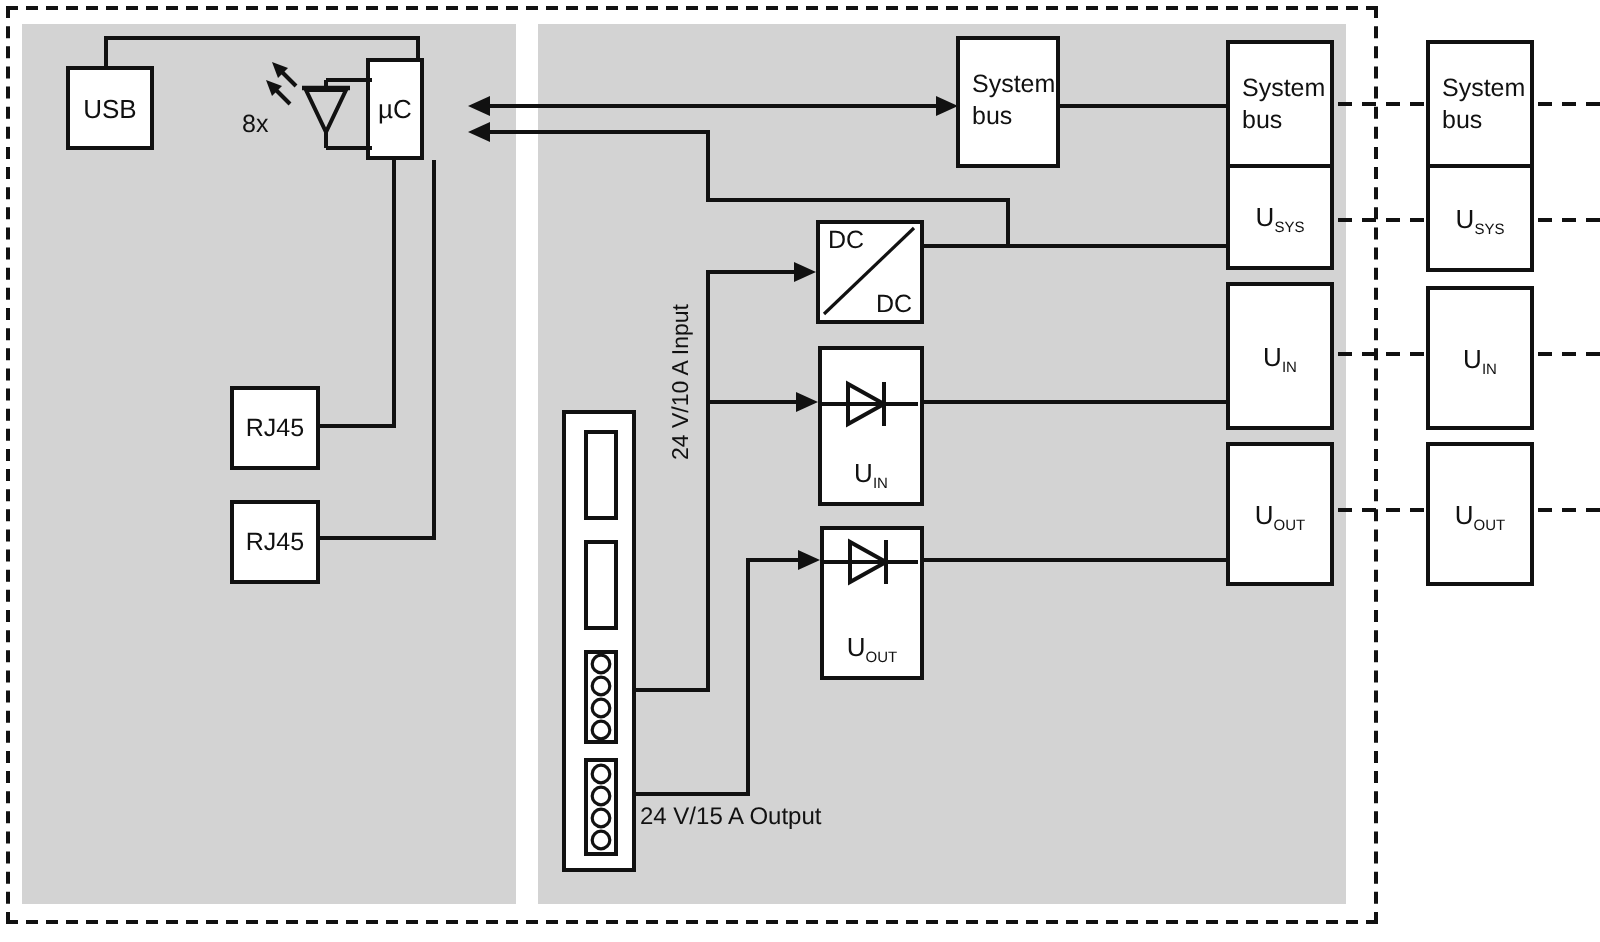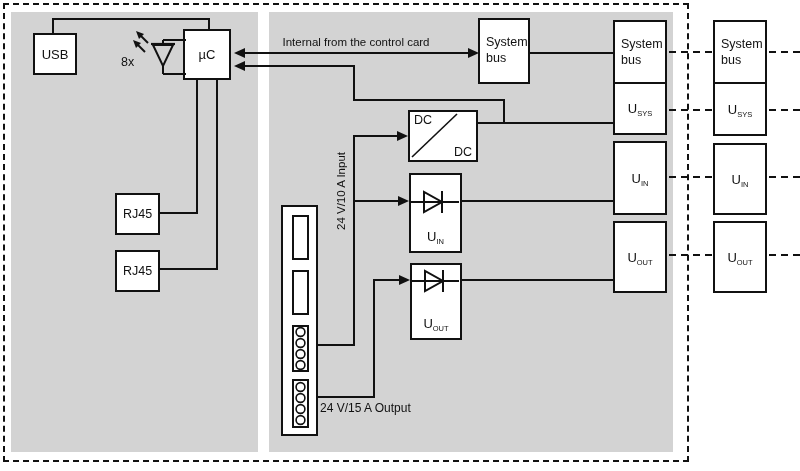--- a/index.html
+++ b/index.html
@@ -67,21 +67,21 @@
   <div class="wire" style="left:318px;top:396px;width:57px;height:2px;"></div>
   <div class="wire" style="left:373px;top:279px;width:2px;height:119px;"></div>
   <div class="wire" style="left:373px;top:279px;width:29px;height:2px;"></div>
   <div class="arr right" style="left:399px;top:275px;"></div>
   <div class="wire" style="left:462px;top:279px;width:151px;height:2px;"></div>
 
   <div class="box" style="left:33px;top:33px;width:44px;height:42px;">
     <span>USB</span>
   </div>
 
-  <div class="box" style="left:183px;top:29px;width:48px;height:51px;">
+  <div class="box" style="left:183px;top:29px;width:29px;height:51px;">
     <span>µC</span>
   </div>
 
   <svg style="position:absolute;left:120px;top:28px;" width="66" height="50" viewBox="0 0 66 50">
     <path d="M43,12 H66" stroke="#111" stroke-width="2" fill="none"></path>
     <path d="M43,12 V16" stroke="#111" stroke-width="2" fill="none"></path>
     <path d="M31,16 H55" stroke="#111" stroke-width="2.2" fill="none"></path>
     <polygon points="33,17 53,17 43,38" fill="none" stroke="#111" stroke-width="2"></polygon>
     <path d="M43,38 V46" stroke="#111" stroke-width="2" fill="none"></path>
     <path d="M43,46 H66" stroke="#111" stroke-width="2" fill="none"></path>
@@ -92,21 +92,20 @@
   </svg>
   <span class="lbl" style="left:121px;top:55px;font-size:12.5px;">8x</span>
 
   <div class="box" style="left:115px;top:193px;width:45px;height:42px;font-size:12.5px;">
     <span>RJ45</span>
   </div>
   <div class="box" style="left:115px;top:250px;width:45px;height:42px;font-size:12.5px;">
     <span>RJ45</span>
   </div>
 
-  <span class="lbl" style="left:250px;top:36px;width:212px;text-align:center;">Internal from the control card</span>
 
   <div class="box" style="left:281px;top:205px;width:37px;height:231px;"></div>
   <div class="innerrect" style="left:292px;top:215px;width:17px;height:45px;"></div>
   <div class="innerrect" style="left:292px;top:270px;width:17px;height:45px;"></div>
   <div class="innerrect" style="left:292px;top:325px;width:17px;height:47px;">
     <svg width="13" height="43" viewBox="0 0 13 43" style="margin:0 auto;">
       <circle cx="6.5" cy="5" r="4.4" fill="none" stroke="#111" stroke-width="1.6"></circle>
       <circle cx="6.5" cy="16" r="4.4" fill="none" stroke="#111" stroke-width="1.6"></circle>
       <circle cx="6.5" cy="27" r="4.4" fill="none" stroke="#111" stroke-width="1.6"></circle>
       <circle cx="6.5" cy="38" r="4.4" fill="none" stroke="#111" stroke-width="1.6"></circle>
@@ -118,21 +117,21 @@
       <circle cx="6.5" cy="17" r="4.4" fill="none" stroke="#111" stroke-width="1.6"></circle>
       <circle cx="6.5" cy="28" r="4.4" fill="none" stroke="#111" stroke-width="1.6"></circle>
       <circle cx="6.5" cy="39" r="4.4" fill="none" stroke="#111" stroke-width="1.6"></circle>
     </svg>
   </div>
 
   <div class="lbl" style="left:263px;top:183px;width:160px;height:16px;text-align:center;transform:rotate(-90deg);">24 V/10 A Input</div>
 
   <span class="lbl" style="left:320px;top:401px;font-size:12px;">24 V/15 A Output</span>
 
-  <div class="box" style="left:408px;top:110px;width:70px;height:52px;">
+  <div class="box" style="left:408px;top:110px;width:54px;height:52px;">
     <svg width="49" height="47" viewBox="0 0 49 47" style="position:absolute;left:0;top:0;">
       <path d="M2,45 L47,2" stroke="#111" stroke-width="1.6" fill="none"></path>
     </svg>
     <span style="position:absolute;left:4px;top:1px;font-size:12.5px;">DC</span>
     <span style="position:absolute;right:4px;bottom:1px;font-size:12.5px;">DC</span>
   </div>
 
   <div class="box" style="left:409px;top:173px;width:53px;height:80px;">
     <svg width="48" height="28" viewBox="0 0 48 28" style="position:absolute;left:0;top:13px;">
       <path d="M0,14 H48" stroke="#111" stroke-width="2" fill="none"></path>

